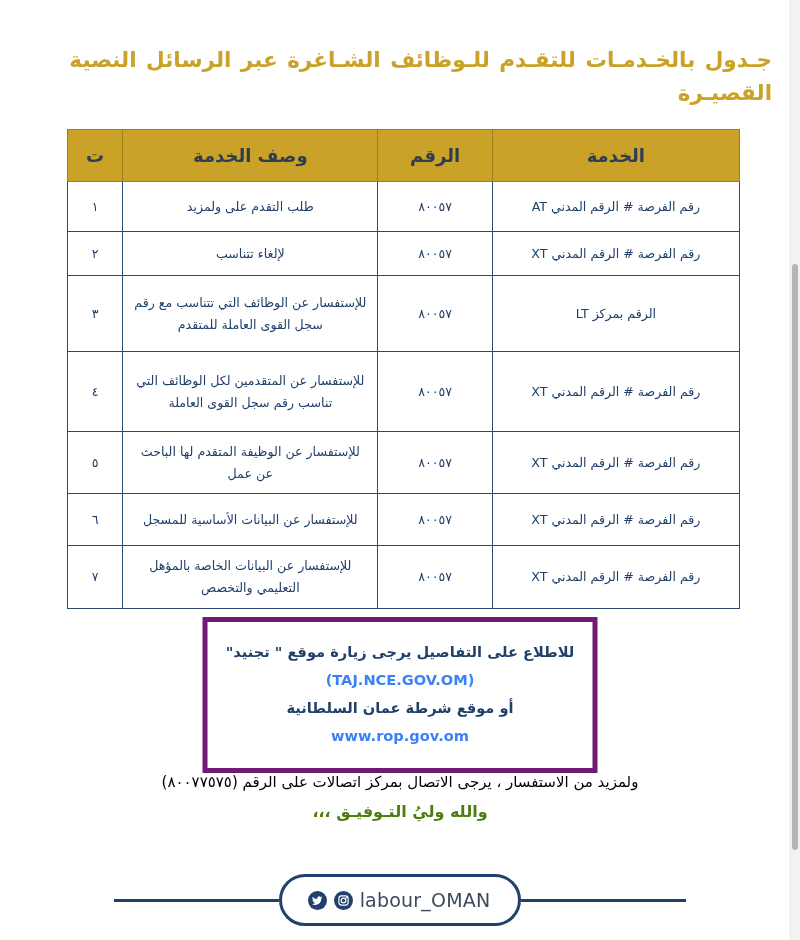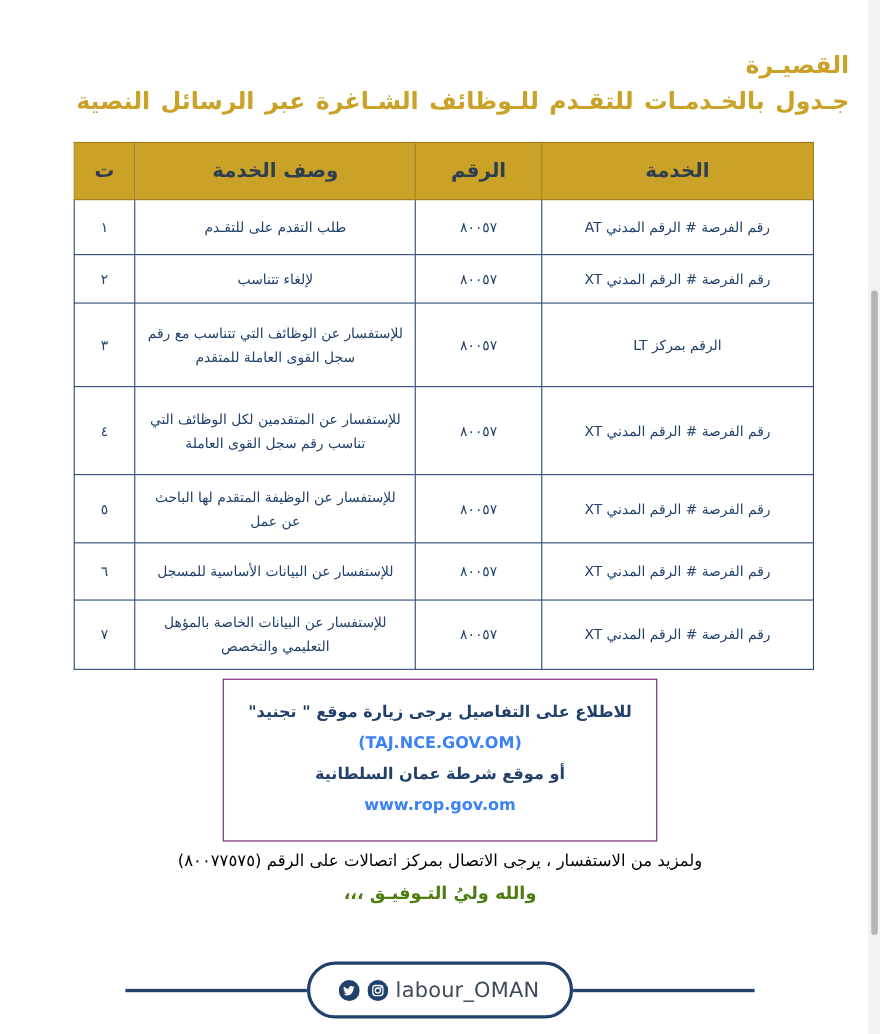--- a/index.html
+++ b/index.html
@@ -101,21 +101,21 @@
   .row-h6 td { height: 52px; }
   .row-h7 td { height: 56px; }
 
   
   .info-box {
     position: absolute;
     top: 617px;
     left: 50%;
     transform: translateX(-50%);
     width: 395px;
-    border: 1px solid #701a75;
+    border: 5px solid #701a75;
     background: #ffffff;
     padding: 16px 14px 18px;
     text-align: center;
     direction: rtl;
   }
   .info-line {
     font-size: 14.6px;
     font-weight: 700;
     color: #21416b;
     line-height: 1.5;
@@ -216,22 +216,22 @@
     background: #b5b5b5;
     border-radius: 3px;
   }
 </style>
 </head>
 <body>
 
 <div id="page">
 
   <div class="title-block">
+    <div class="title-text">جـدول بالخـدمـات للتقـدم للـوظائف الشـاغرة عبر الرسائل النصية</div>
     <div class="title-text">القصيـرة</div>
-    <div class="title-text">جـدول بالخـدمـات للتقـدم للـوظائف الشـاغرة عبر الرسائل النصية</div>
   </div>
 
   <div class="table-wrap">
     <table class="svc">
       <colgroup>
         <col class="c-svc">
         <col class="c-num">
         <col class="c-desc">
         <col class="c-idx">
       </colgroup>
@@ -240,21 +240,21 @@
           <th>الخدمة</th>
           <th>الرقم</th>
           <th>وصف الخدمة</th>
           <th class="hdr-idx">ت</th>
         </tr>
       </thead>
       <tbody>
         <tr class="row-h1">
           <td class="svc">رقم الفرصة # الرقم المدني AT</td>
           <td class="num">٨٠٠٥٧</td>
-          <td class="desc">طلب التقدم على للتقـدم</td>
+          <td class="desc">طلب التقدم على ولمزيد</td>
           <td class="idx">١</td>
         </tr>
         <tr class="row-h2">
           <td class="svc">رقم الفرصة # الرقم المدني XT</td>
           <td class="num">٨٠٠٥٧</td>
           <td class="desc">لإلغاء تتناسب</td>
           <td class="idx">٢</td>
         </tr>
         <tr class="row-h3">
           <td class="svc">الرقم بمركز LT</td>

